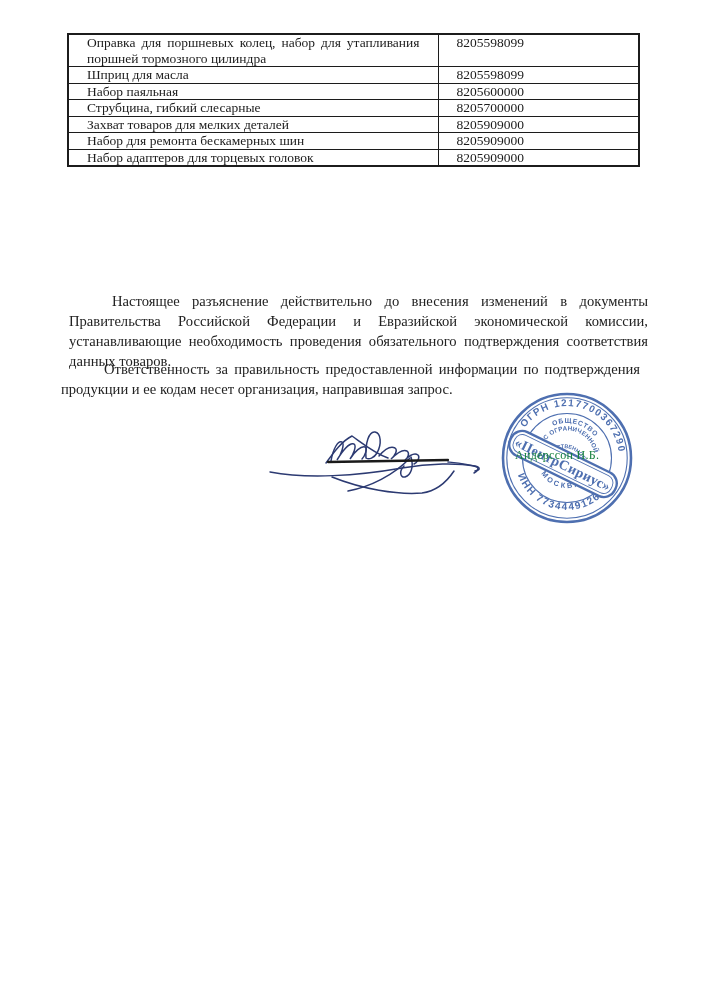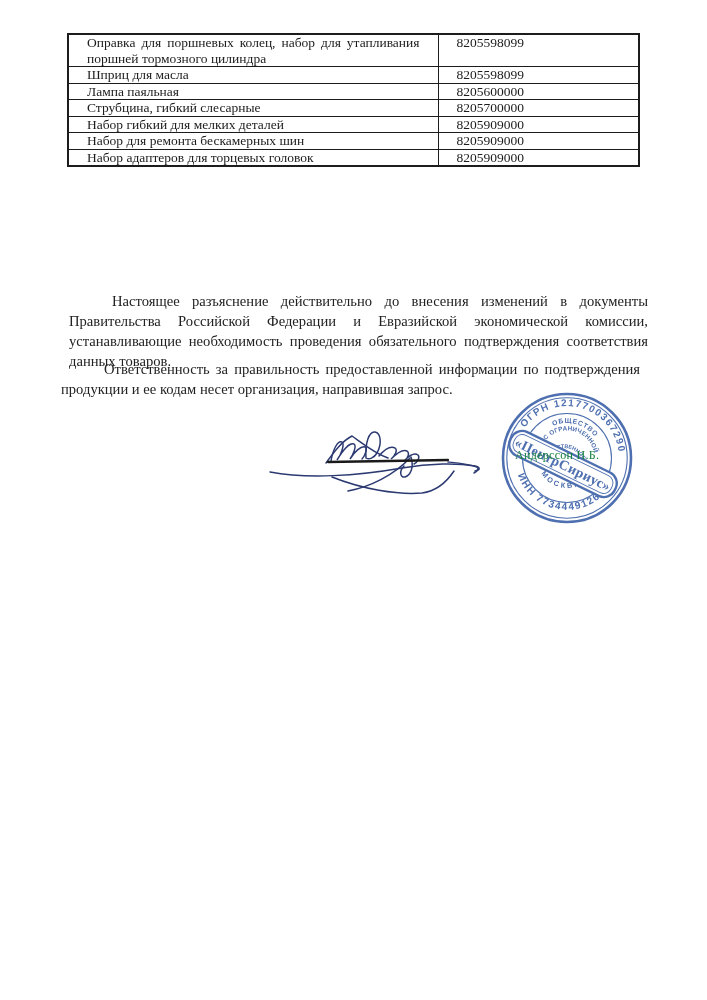--- a/index.html
+++ b/index.html
@@ -63,29 +63,29 @@
     <tbody>
       <tr class="r2">
         <td class="name-cell">Оправка для поршневых колец, набор для утапливания поршней тормозного цилиндра</td>
         <td class="code-cell">8205598099</td>
       </tr>
       <tr class="r1">
         <td class="name-cell">Шприц для масла</td>
         <td class="code-cell">8205598099</td>
       </tr>
       <tr class="r1">
-        <td class="name-cell">Лампа паяльная</td>
+        <td class="name-cell">Набор паяльная</td>
         <td class="code-cell">8205600000</td>
       </tr>
       <tr class="r1">
         <td class="name-cell">Струбцина, гибкий слесарные</td>
         <td class="code-cell">8205700000</td>
       </tr>
       <tr class="r1">
-        <td class="name-cell">Набор гибкий для мелких деталей</td>
+        <td class="name-cell">Захват товаров для мелких деталей</td>
         <td class="code-cell">8205909000</td>
       </tr>
       <tr class="r1">
         <td class="name-cell">Набор для ремонта бескамерных шин</td>
         <td class="code-cell">8205909000</td>
       </tr>
       <tr class="r1">
         <td class="name-cell">Набор адаптеров для торцевых головок</td>
         <td class="code-cell">8205909000</td>
       </tr>

